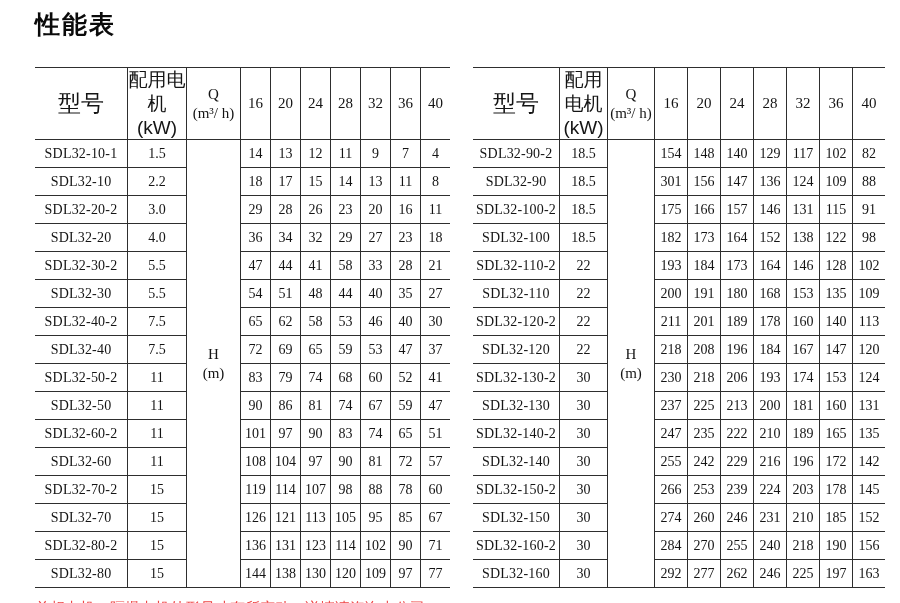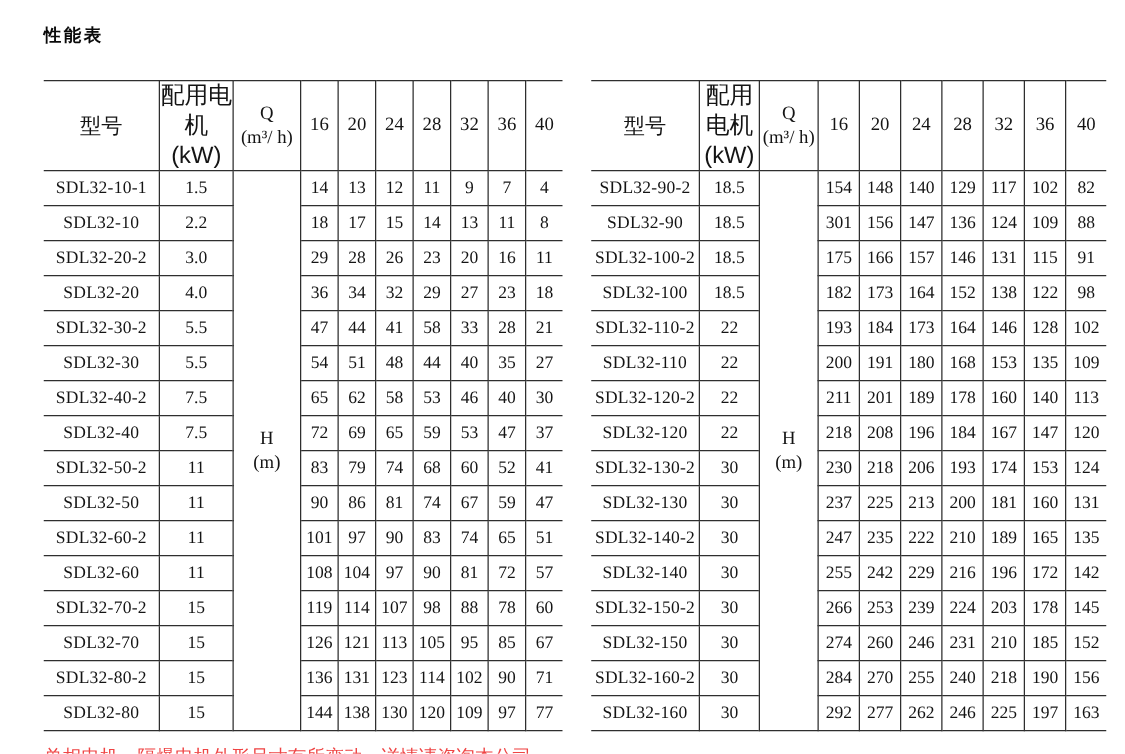--- a/index.html
+++ b/index.html
@@ -14,24 +14,24 @@
     box-sizing: border-box;
     width: 900px;
     height: 603px;
     padding: 8px 0 0 35px;
     font-family: "Liberation Serif", "DejaVu Serif", serif;
     color: #161616;
   }
   .title {
     font-family: "Liberation Sans", "DejaVu Sans", sans-serif;
     font-weight: bold;
-    font-size: 14px;
+    font-size: 25px;
     letter-spacing: 2px;
     color: #0a0a0a;
-    margin: 12px 0 26px 0;
+    margin: 0 0 26px 0;
   }
   .tables-row {
     display: flex;
     gap: 23px;
     align-items: flex-start;
   }
   table.perf {
     border-collapse: collapse;
     table-layout: fixed;
     font-family: "Liberation Serif", "DejaVu Serif", serif;
@@ -47,21 +47,21 @@
   }
   
   table.perf tr > *:first-child { border-left: none; }
   table.perf tr > *:last-child  { border-right: none; }
 
   table.perf th { font-weight: normal; height: 44px; }
   table.perf td { height: 27px; }
 
   th.col-model {
     font-family: "Liberation Sans", "DejaVu Sans", sans-serif;
-    font-size: 17px;
+    font-size: 23px;
   }
   th.col-kw {
     font-family: "Liberation Sans", "DejaVu Sans", sans-serif;
     font-size: 19px;
   }
   th.col-q   { font-size: 15px; }
   th.col-num { font-size: 15px; }
 
   td.model-cell {
     text-align: left;

